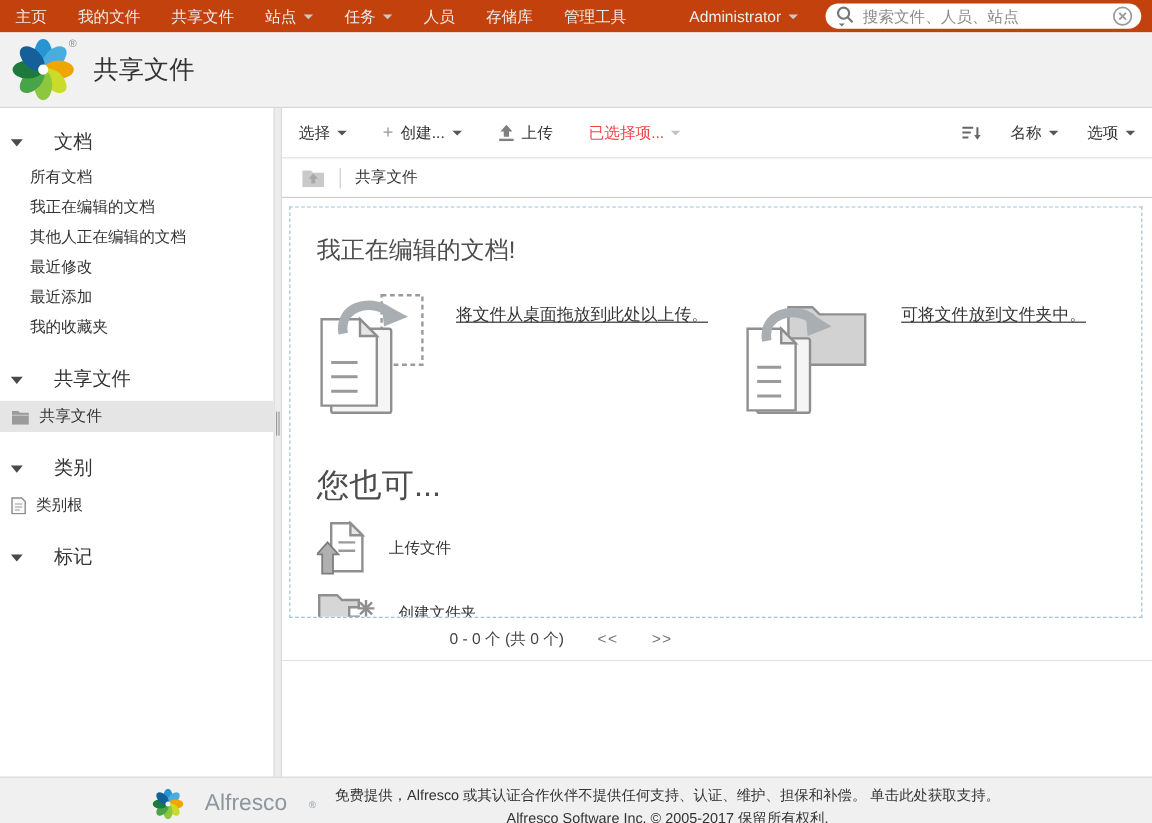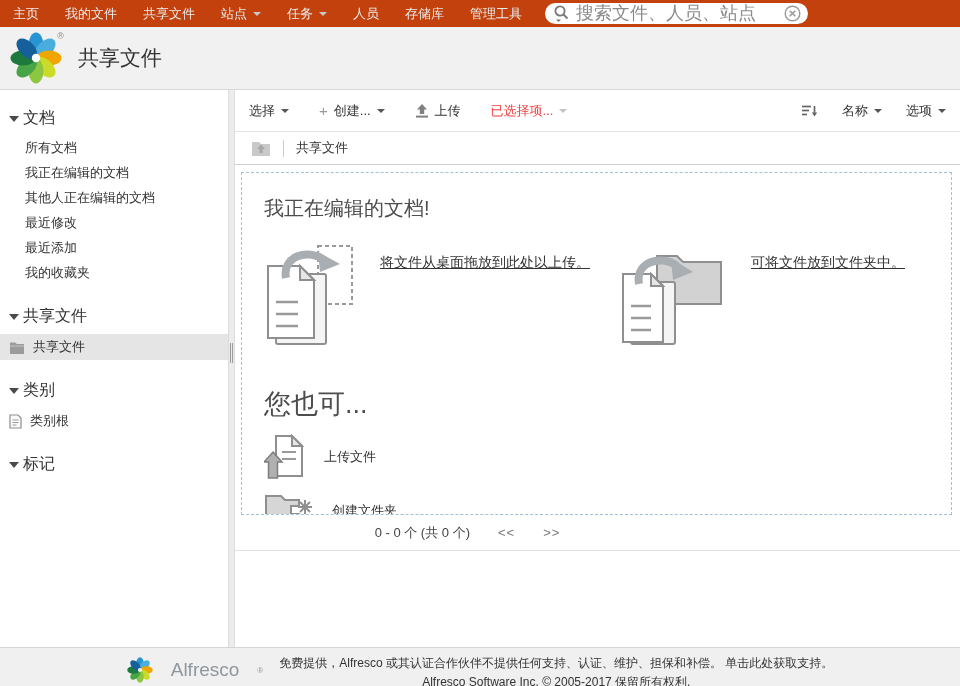--- a/index.html
+++ b/index.html
@@ -10,38 +10,38 @@
   
   .topnav { height:27px; background:#c2410c; display:flex; align-items:center;
             font-size:13px; color:#e9e9e9; }
   .nav-item { display:flex; align-items:center; gap:6px; padding:0 13px; height:27px;
               line-height:27px; color:#ececec; white-space:nowrap; }
   .caret { width:0; height:0; border-left:4px solid transparent; border-right:4px solid transparent;
            border-top:4px solid #c9c9c9; display:inline-block; }
   .user-menu { margin-left:auto; }
   .searchbox { width:263px; height:21px; background:#fff; border-radius:11px; margin:0 9px 0 10px;
                display:flex; align-items:center; padding:0 7px 0 8px; }
-  .searchbox input { flex:1; border:none; outline:none; font-size:18px; color:#333;
+  .searchbox input { flex:1; border:none; outline:none; font-size:13px; color:#333;
                      font-family:inherit; background:transparent; min-width:0; }
   .searchbox input::placeholder { color:#8a8a8a; }
 
   
   .header { height:63px; background:#f1f1f1; border-bottom:1px solid #d8d8d8;
             display:flex; align-items:center; padding-left:10px; gap:16px; }
   .logo-wrap { position:relative; width:52px; height:52px; }
   .reg-mark { position:absolute; top:-1px; right:-2px; font-size:9px; color:#8a8a8a; }
   .page-title { font-size:21px; color:#333; }
 
   
   .body-row { display:flex; height:557px; }
 
   
   .sidebar { width:228px; padding-top:18px; overflow:hidden; background:#fff; }
   .side-section { margin-bottom:20px; }
-  .section-title { display:flex; align-items:center; gap:4px; padding-left:9px;
+  .section-title { display:flex; align-items:center; gap:26px; padding-left:9px;
                    font-size:16px; color:#333; margin-bottom:7px; cursor:pointer; }
   .tri { width:0; height:0; border-left:5px solid transparent; border-right:5px solid transparent;
          border-top:6px solid #4a4a4a; }
   .side-link { display:block; padding:3px 4px 4px 25px; font-size:13px; color:#333; }
   .side-row { display:flex; align-items:center; gap:8px; padding:4px 4px 4px 9px;
               font-size:13px; color:#333; }
   .side-row.selected { background:#e5e5e5; }
 
   .splitter { width:7px; background:#ececec; border-left:1px solid #dcdcdc;
               border-right:1px solid #dcdcdc; position:relative; }
@@ -113,20 +113,24 @@
   <a class="nav-item">
       <span>人员</span>
     </a>
   <a class="nav-item">
       <span>存储库</span>
     </a>
   <a class="nav-item">
       <span>管理工具</span>
     </a>
 
+  <a class="nav-item user-menu">
+      <span>Administrator</span>
+      <span class="caret"></span>
+    </a>
 
   <div class="searchbox">
     <span style="display:flex;margin-right:6px;">
       <svg width="17" height="19" viewBox="0 0 17 19">
         <circle cx="7" cy="7" r="4.6" fill="none" stroke="#777" stroke-width="1.8"></circle>
         <line x1="10.5" y1="10.5" x2="14.5" y2="14.5" stroke="#777" stroke-width="1.8"></line>
         <polygon points="3,15.5 8,15.5 5.5,18" fill="#777"></polygon>
       </svg>
     </span>
     <input type="text" value="" placeholder="搜索文件、人员、站点" style="">

